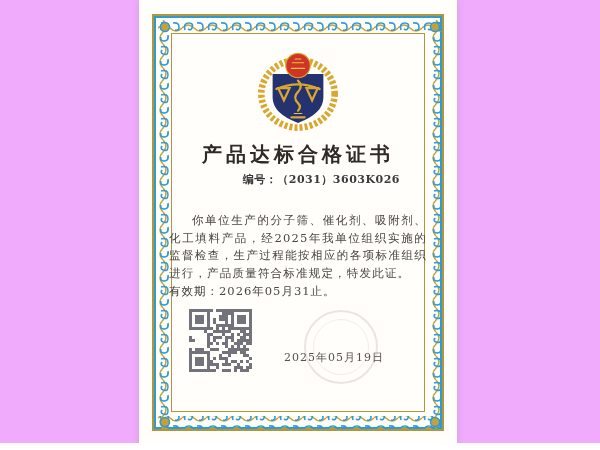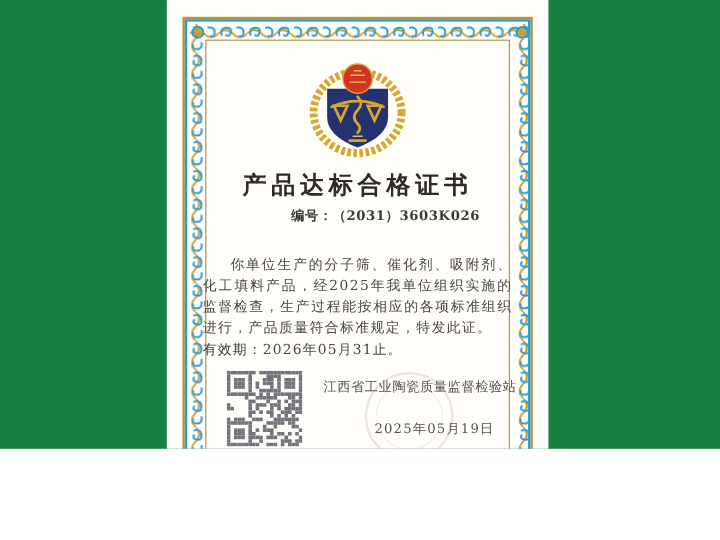--- a/index.html
+++ b/index.html
@@ -3,21 +3,21 @@
 <meta charset="utf-8">
 <style>
   :root{
     --gold:#b5953a; --blue:#2d9cd3; --orn-gold:#c8a039;
     --navy:#253270; --red:#cf3425; --em-gold:#d9a62e;
     --qr:#73737b; --title-ink:#2e2b27; --ink:#4a463f;
   }
   *{margin:0;padding:0;box-sizing:border-box}
   html,body{width:600px;height:450px;overflow:hidden;
     font-family:"DejaVu Serif","Liberation Serif",serif;}
-  .stage{position:relative;width:600px;height:374px;background:#15803d;overflow:hidden}
+  .stage{position:relative;width:600px;height:443px;background:#f0abfc;overflow:hidden}
   .page{position:absolute;left:139px;top:0;width:318px;height:450px;
     background:#fffefb;box-shadow:0 1px 8px rgba(120,115,105,.20)}
   
   .frame{position:absolute;left:13px;top:14px;width:292px;height:417px;
     border:2px solid var(--gold)}
   .frame-blue{position:absolute;inset:0;border:2px solid var(--blue)}
   .band{position:absolute;left:2px;top:2px}
   .frame-inner{position:absolute;left:15px;top:15px;right:15px;bottom:15px;
     border:1.5px solid var(--gold)}
   .pg{stroke:var(--orn-gold);fill:none;stroke-width:1.6}
@@ -39,21 +39,21 @@
   .company{position:absolute;left:30px;right:30px;top:194px;
     font-size:11.5px;color:var(--ink);letter-spacing:1px}
   .bodytext{position:absolute;left:30px;right:30px;top:212px;
     font-size:11.5px;line-height:17.5px;color:var(--ink);
     letter-spacing:1.2px;text-indent:2em;text-align:justify}
   .validity{position:absolute;left:30px;right:30px;top:284px;
     font-size:11.5px;color:var(--ink);letter-spacing:1px}
   .validity b{font-weight:400;color:#3d3a34}
   .issuer{position:absolute;left:128px;width:166px;top:315px;text-align:center;
     font-size:11px;color:#55514a;letter-spacing:.5px;z-index:2}
-  .date{position:absolute;left:140px;width:166px;top:350px;text-align:center;
+  .date{position:absolute;left:112px;width:166px;top:350px;text-align:center;
     font-size:11px;color:#55514a;letter-spacing:1px;z-index:2}
   
   .qr{position:absolute;left:50px;top:309px;width:63px;height:63px}
   .stamp{position:absolute;left:165px;top:310px;width:74px;height:74px;
     border-radius:50%;border:2px solid rgba(190,178,168,.32);z-index:1}
   .stamp::after{content:"";position:absolute;inset:7px;border-radius:50%;
     border:1px solid rgba(190,178,168,.22)}
 </style>
 </head>
 <body>
@@ -349,17 +349,16 @@
         <rect x="36" y="60" width="3" height="3" fill="#73737b"></rect>
         <rect x="39" y="60" width="3" height="3" fill="#73737b"></rect>
         <rect x="45" y="60" width="3" height="3" fill="#73737b"></rect>
         <rect x="51" y="60" width="3" height="3" fill="#73737b"></rect>
         <rect x="54" y="60" width="3" height="3" fill="#73737b"></rect>
         <rect x="57" y="60" width="3" height="3" fill="#73737b"></rect>
       </svg>
 
     <div class="stamp"></div>
 
-    <div class="issuer">江西省工业陶瓷质量监督检验站</div>
     <div class="date">2025年05月19日</div>
 
   </div>
 </div>
 
 </body></html>

